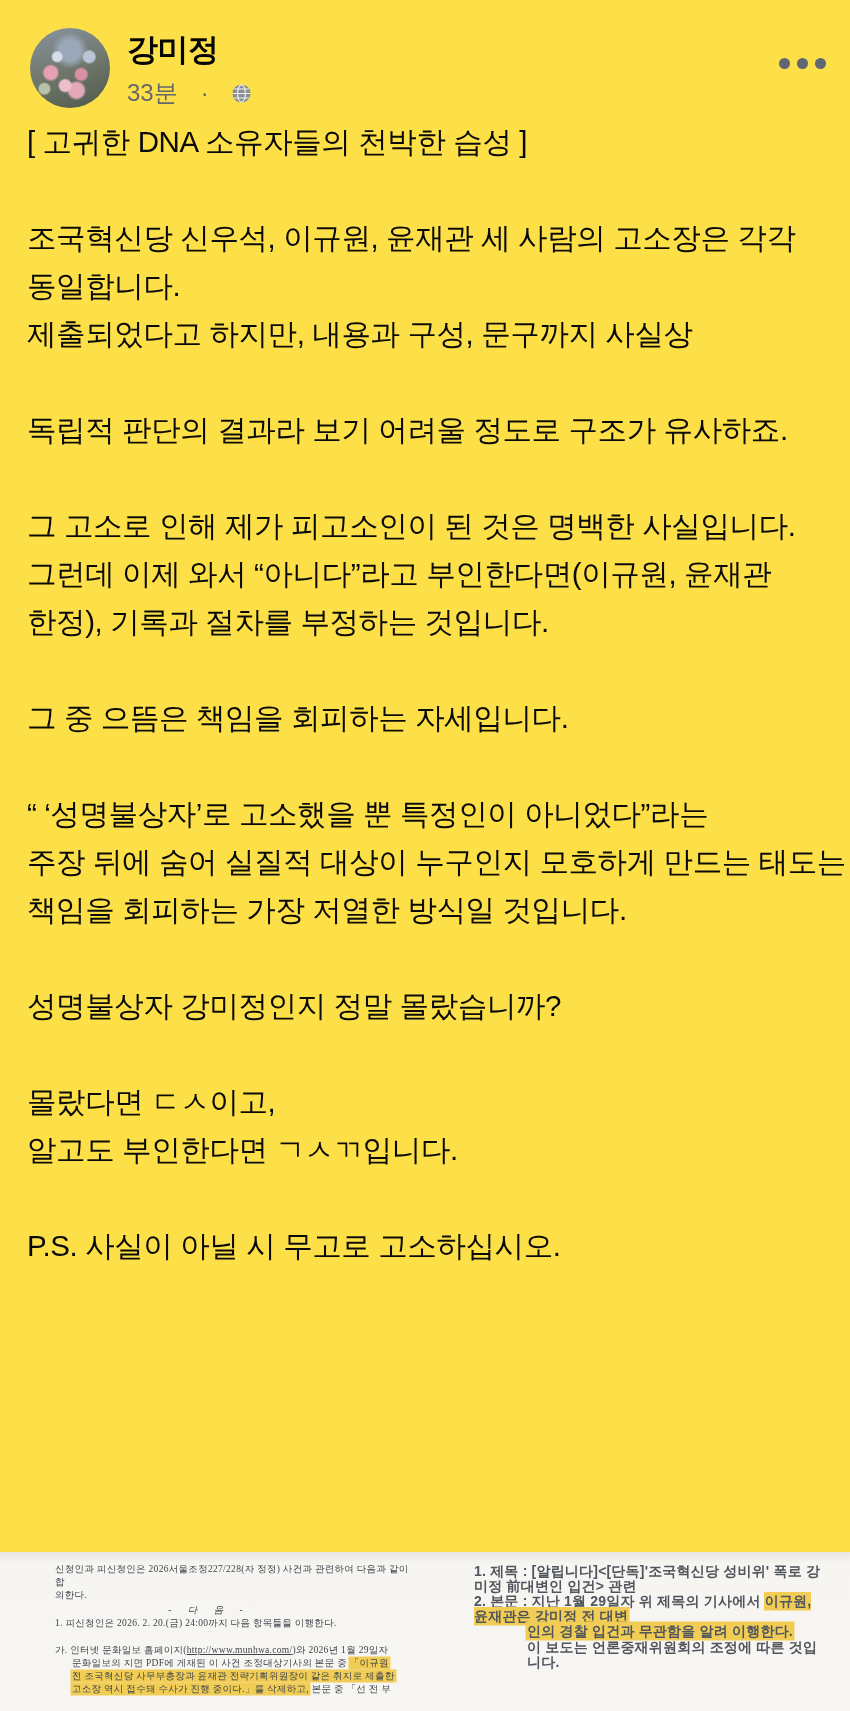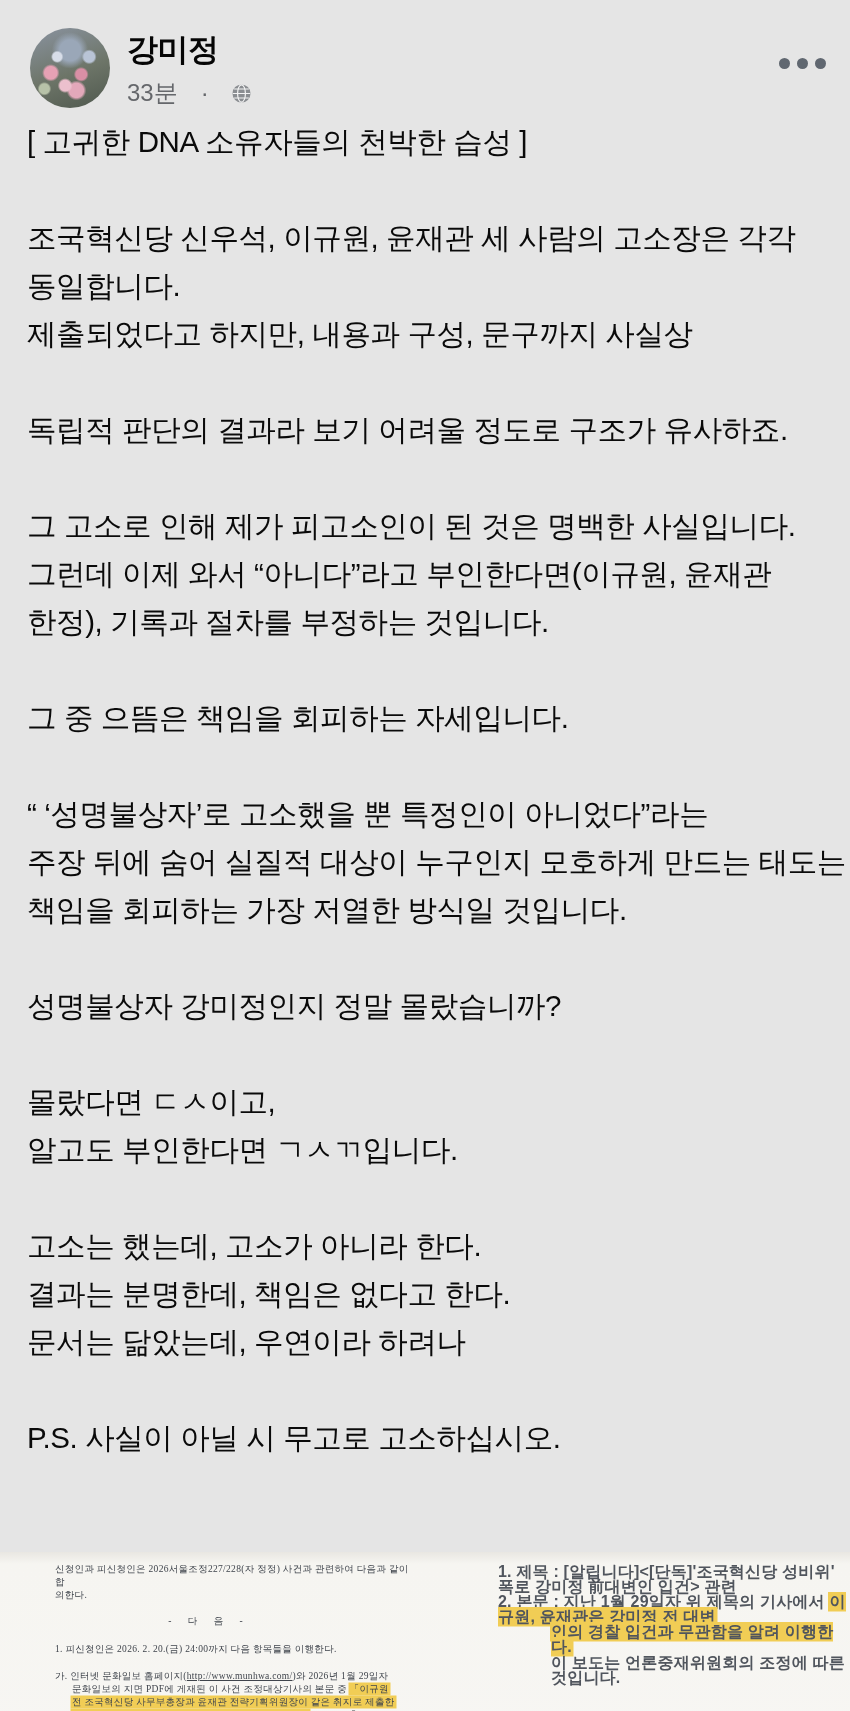--- a/index.html
+++ b/index.html
@@ -2,21 +2,21 @@
 <html><head>
 <meta charset="utf-8">
 <style>
   * { box-sizing: border-box; margin: 0; padding: 0; }
   html, body { background: #fff; }
   .page {
     position: relative;
     width: 850px;
     height: 1711px;
     overflow: hidden;
-    background: #e5e5e5;
+    background: #fde047;
     font-family: "Liberation Sans", sans-serif;
     color: #0a0a0a;
   }
 
   
   .post-header {
     position: absolute;
     top: 28px; left: 30px; right: 18px;
     height: 84px;
     display: flex;
@@ -86,28 +86,28 @@
   .doc { position: absolute; }
   .left-doc {
     top: 11px; left: 55px; width: 358px;
     font-family: "Liberation Serif", serif;
     font-size: 9.5px;
     line-height: 13px;
     color: #3f444c;
     letter-spacing: 0.3px;
     filter: blur(0.35px);
   }
-  .ld-divider { text-align: center; margin-top: 13px; letter-spacing: 7px; padding-right: 50px; }
-  .ld-item1 { margin-top: 15px; }
+  .ld-divider { text-align: center; margin-top: 2px; letter-spacing: 7px; padding-right: 50px; font-style: italic; }
+  .ld-item1 { }
   .ld-ga { margin-top: 14px; }
   .ld-ga .cont { padding-left: 17px; }
   .url { text-decoration: underline; }
   .right-doc {
-    top: 12px; left: 498px; width: 348px;
-    font-size: 16px;
+    top: 12px; left: 474px; width: 348px;
+    font-size: 14px;
     font-weight: bold;
     line-height: 15px;
     color: #50555d;
     letter-spacing: 0.2px;
     filter: blur(0.3px);
   }
   .rd-indent { padding-left: 53px; }
   .rd-note { padding-left: 53px; margin-top: 1px; }
   .hl { background: #f1cd55; box-shadow: 0 0 0 1.5px #f1cd55; }
 </style>
@@ -169,25 +169,20 @@
       <span class="line">책임을 회피하는 가장 저열한 방식일 것입니다.</span>
     </p>
     <p class="para">
       <span class="line">성명불상자 강미정인지 정말 몰랐습니까?</span>
     </p>
     <p class="para">
       <span class="line">몰랐다면 ㄷㅅ이고,</span>
       <span class="line">알고도 부인한다면 ㄱㅅㄲ입니다.</span>
     </p>
     <p class="para">
-      <span class="line">고소는 했는데, 고소가 아니라 한다.</span>
-      <span class="line">결과는 분명한데, 책임은 없다고 한다.</span>
-      <span class="line">문서는 닮았는데, 우연이라 하려나</span>
-    </p>
-    <p class="para">
       <span class="line">P.S. 사실이 아닐 시 무고로 고소하십시오.</span>
     </p>
   </main>
 
   <figure class="attachment">
 
     <div class="doc left-doc">
       <div>신청인과 피신청인은 2026서울조정227/228(자 정정) 사건과 관련하여 다음과 같이 합</div>
       <div>의한다.</div>
       <div class="ld-divider">- 다  음 -</div>

